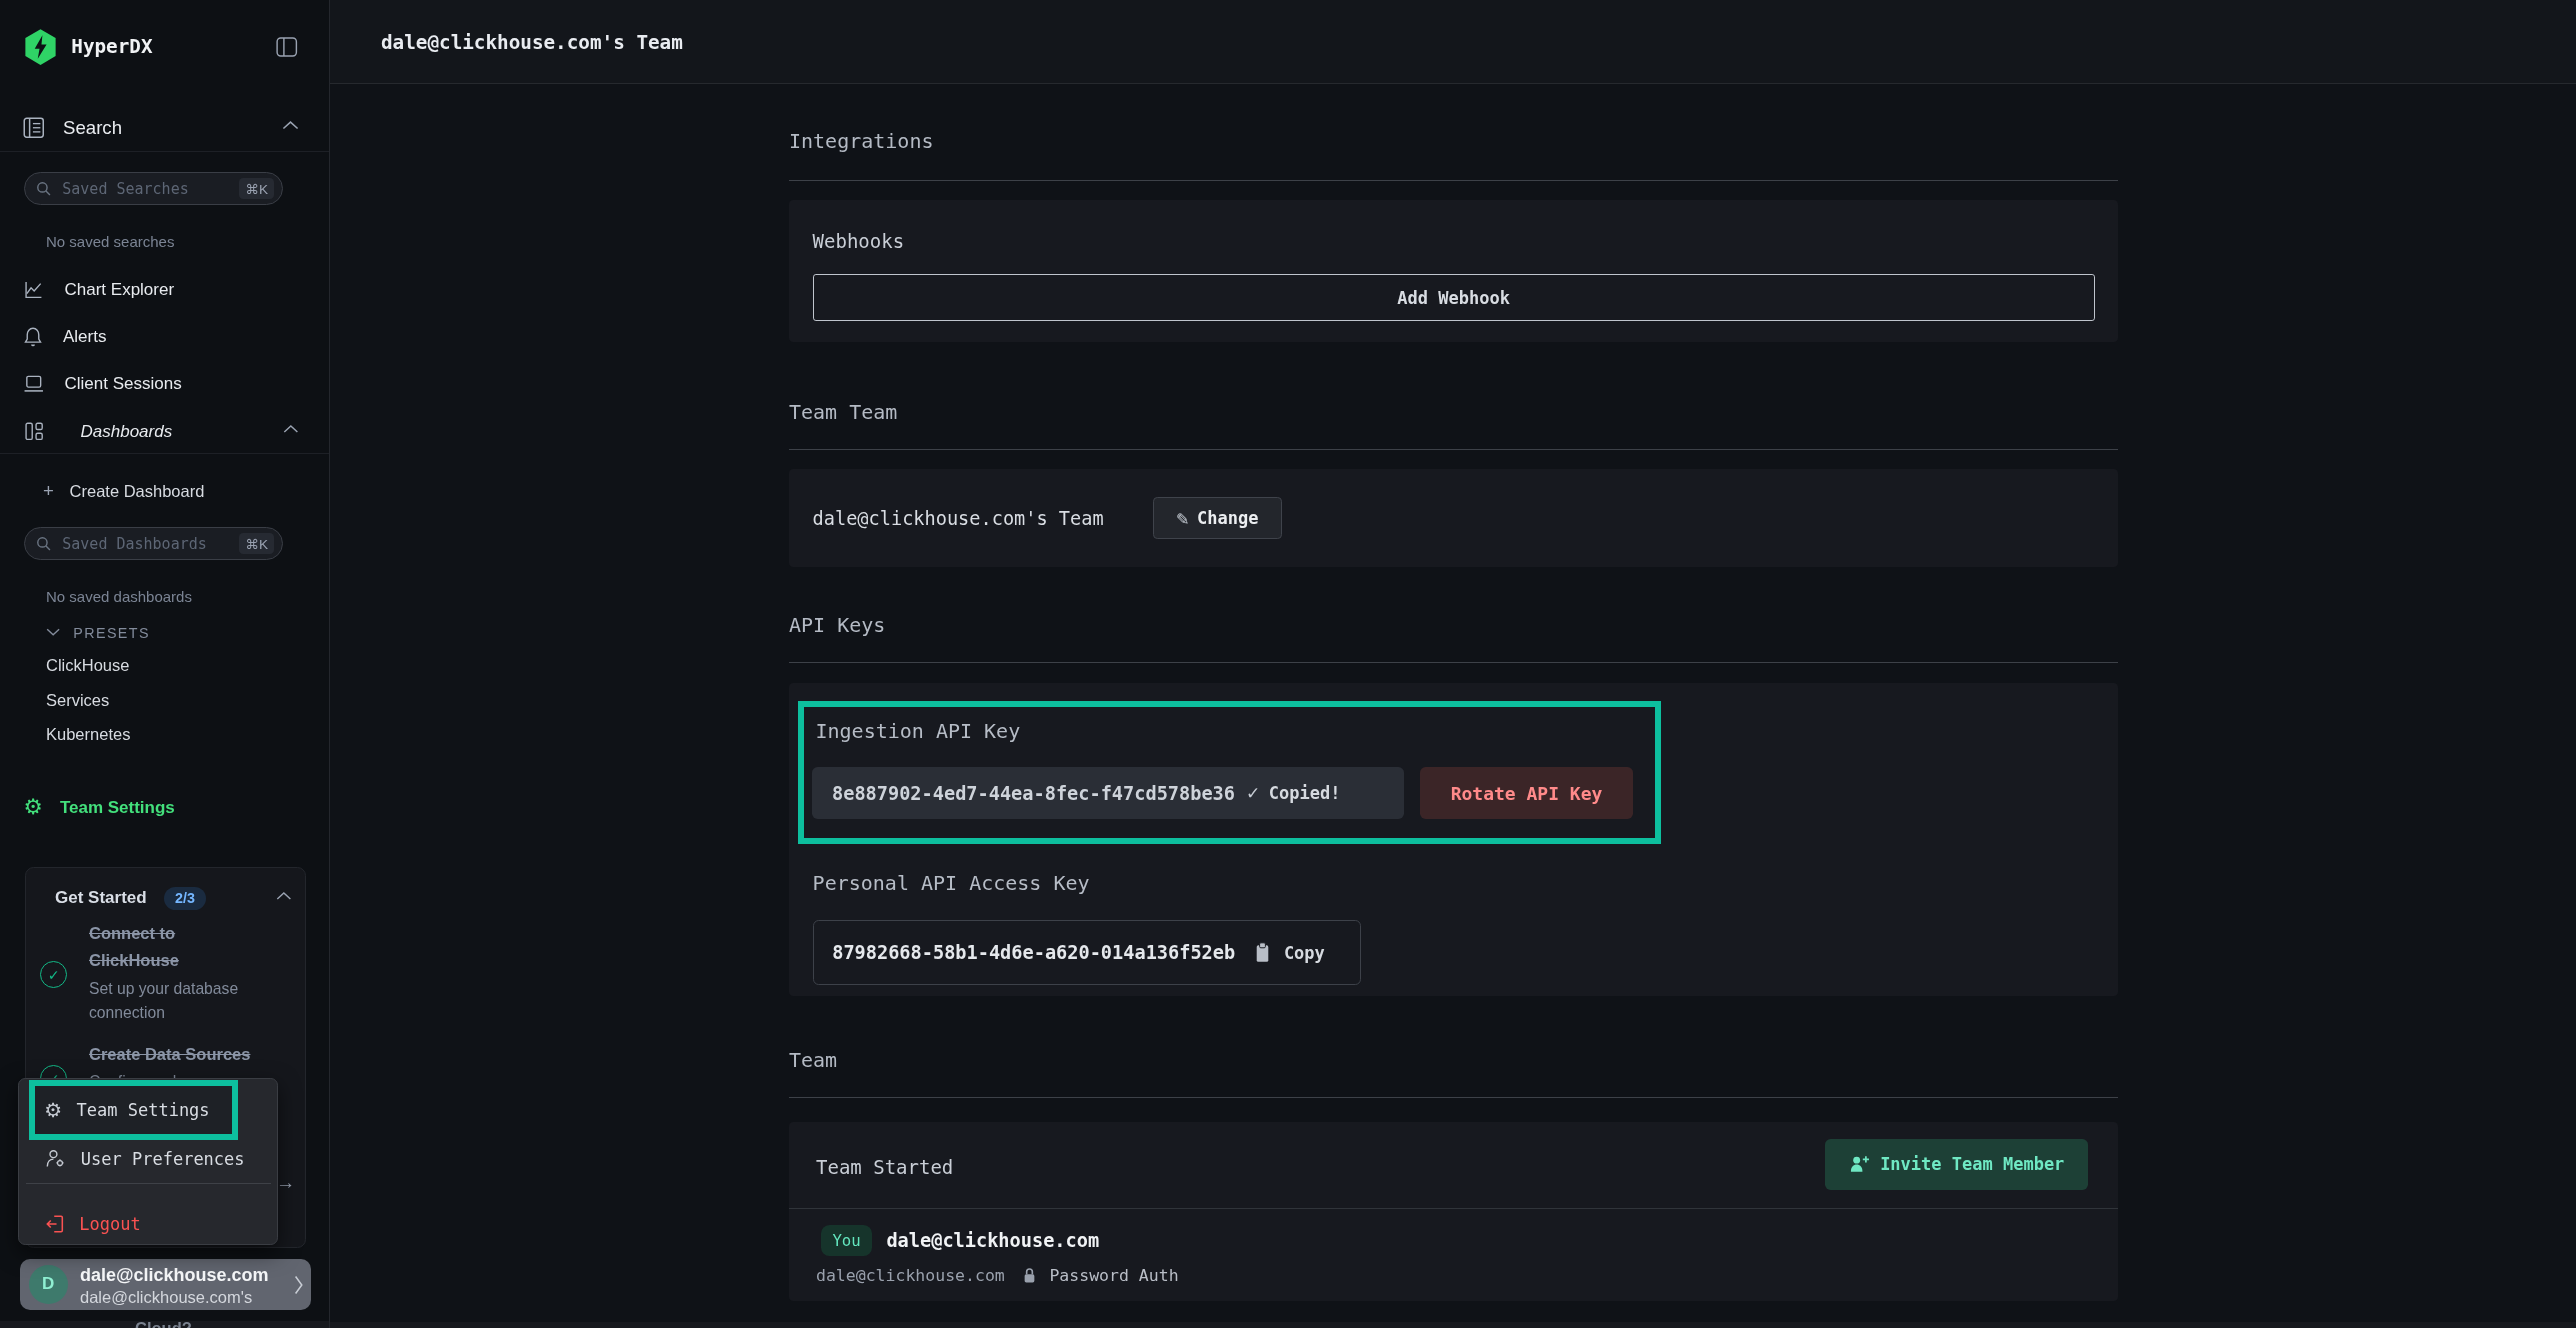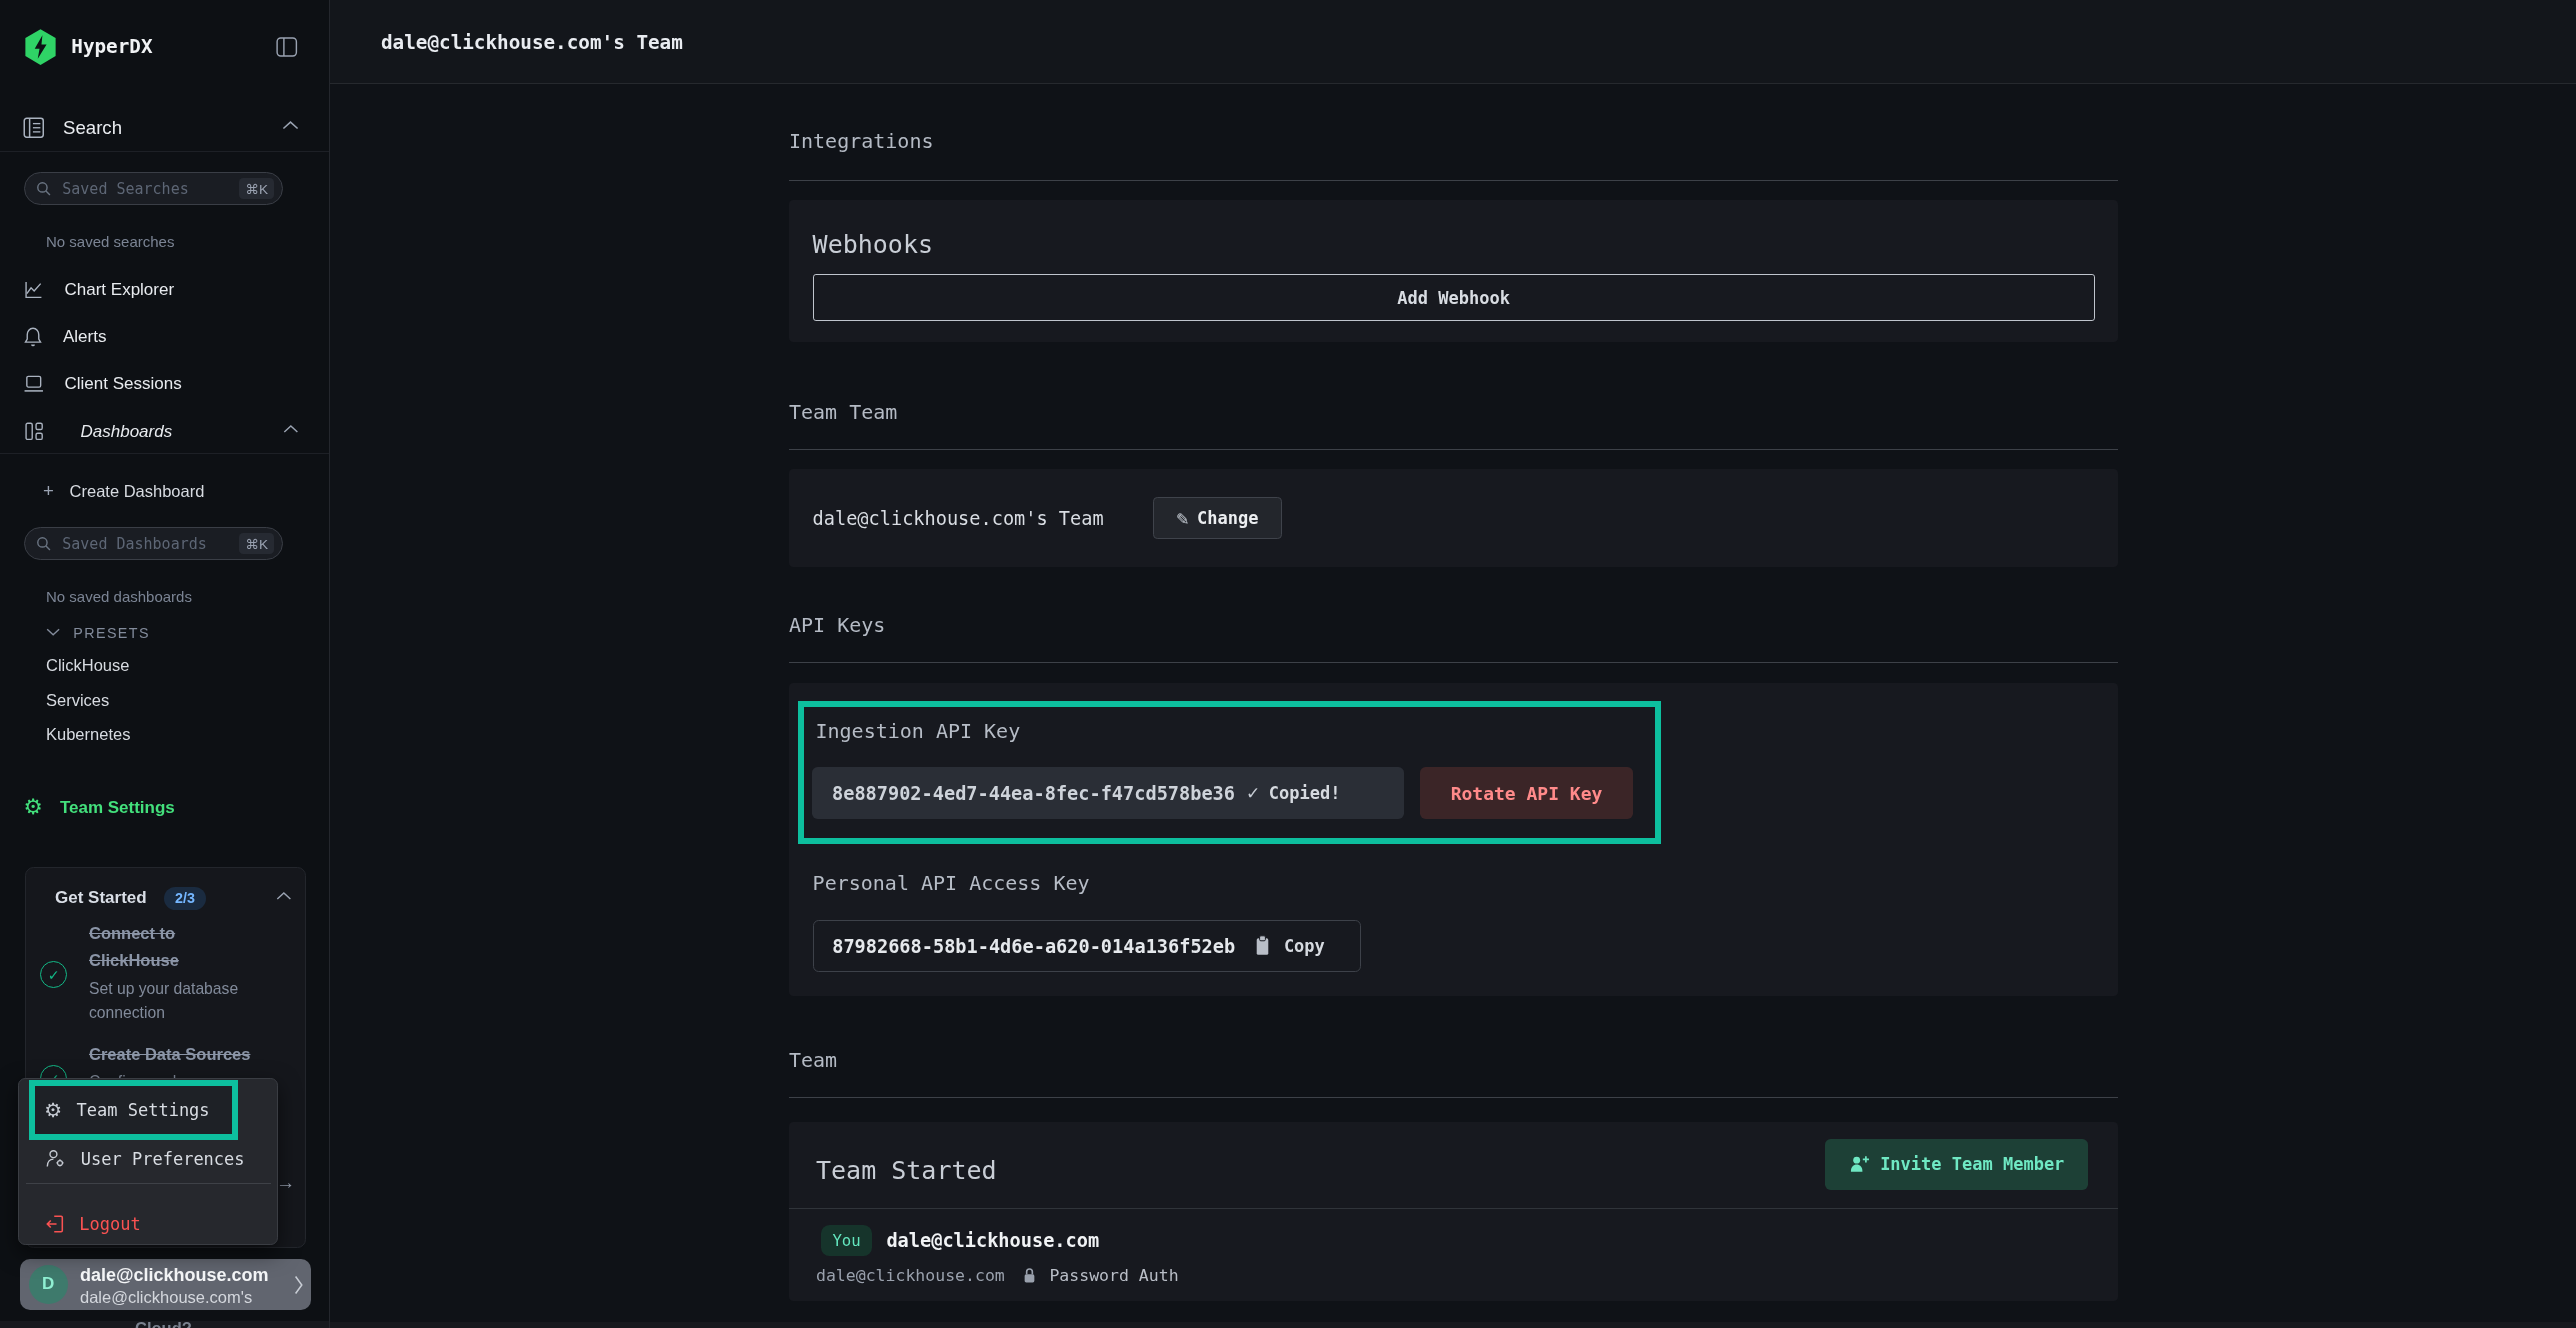--- a/index.html
+++ b/index.html
@@ -42,32 +42,32 @@
   .chip-avatar{position:absolute;left:8.6px;top:5.7px;width:39px;height:39px;border-radius:50%;background:#3e7a6c;
       color:#8ff0d2;font-weight:bold;font-size:17px;display:flex;align-items:center;justify-content:center;}
 
   
   #topbar{left:330px;top:0;width:2246px;height:84px;background:#13161b;border-bottom:0.7px solid #26292e;box-sizing:border-box;}
   #topbar .title{position:absolute;left:51px;top:0;height:84px;display:flex;align-items:center;
       font-weight:bold;font-size:19.3px;color:#e9ecf1;}
   .m-heading{font-family:"DejaVu Sans Mono","Liberation Mono",monospace;font-size:20px;color:#b4bac4;}
   .h-div{position:absolute;left:789px;width:1329px;height:1.4px;background:#3d4148;}
   .card{position:absolute;left:789px;width:1329px;background:#17191f;border-radius:4.3px;}
-  .card-label{font-family:"DejaVu Sans Mono","Liberation Mono",monospace;font-size:25px;color:#c9ced6;}
+  .card-label{font-family:"DejaVu Sans Mono","Liberation Mono",monospace;font-size:19px;color:#c9ced6;}
   .btn{display:flex;align-items:center;justify-content:center;box-sizing:border-box;cursor:pointer;
       font-family:"DejaVu Sans Mono","Liberation Mono",monospace;font-weight:bold;}
   #add-webhook-btn{position:absolute;left:23.6px;top:74px;width:1282px;height:47px;border:1.4px solid #c0c5cd;
       border-radius:2.9px;font-size:17px;color:#d8dce2;background:transparent;}
   #change-btn{position:absolute;left:364px;top:28px;width:129px;height:42px;background:#23262c;
       border:0.7px solid #3f434b;border-radius:4.3px;font-size:17px;color:#eceef1;gap:8.6px;}
   .key-chip{position:absolute;display:flex;align-items:center;background:#2a2e36;border-radius:5.7px;box-sizing:border-box;}
   .key-text{font-family:"DejaVu Sans Mono","Liberation Mono",monospace;font-weight:bold;font-size:18.6px;color:#ced3da;}
   #rotate-btn{position:absolute;left:631px;top:84px;width:213px;height:52px;background:#3b2527;border-radius:5.7px;
       font-size:18px;color:#ff8a8a;}
-  #personal-key-box{position:absolute;left:23.6px;top:237px;width:548px;height:52px;border:0.7px solid #3d4149;
+  #personal-key-box{position:absolute;left:23.6px;top:237px;width:548px;height:65px;border:0.7px solid #3d4149;
       border-radius:5.7px;display:flex;align-items:center;box-sizing:border-box;padding:0 18.6px;gap:13px;text-align:right;}
   #invite-btn{position:absolute;left:1036px;top:16.5px;width:263px;height:51px;background:#1d4036;border-radius:5.7px;
       font-size:17px;color:#6fe8c3;gap:10px;}
   .you-badge{font-family:"DejaVu Sans Mono","Liberation Mono",monospace;font-size:15.7px;color:#63e6be;
       background:#16342b;border-radius:8.6px;padding:5.7px 11.4px;}
   .member-name{font-family:"DejaVu Sans Mono","Liberation Mono",monospace;font-weight:bold;font-size:18.6px;color:#f1f3f5;}
   .member-sub{font-family:"DejaVu Sans Mono","Liberation Mono",monospace;font-size:16.5px;color:#9aa1ad;}
   svg{display:block;}
 </style>
 </head>

